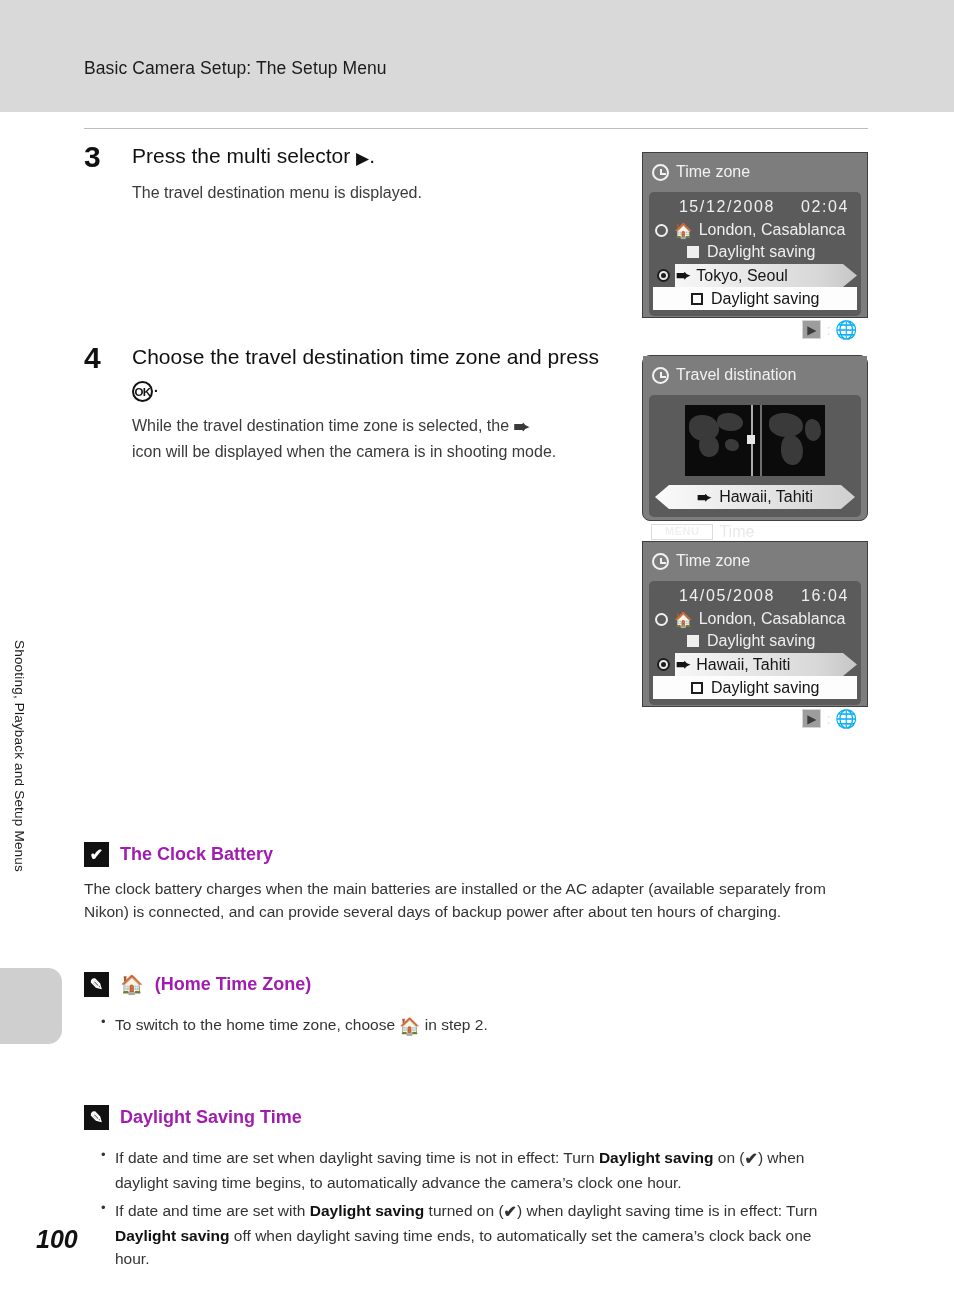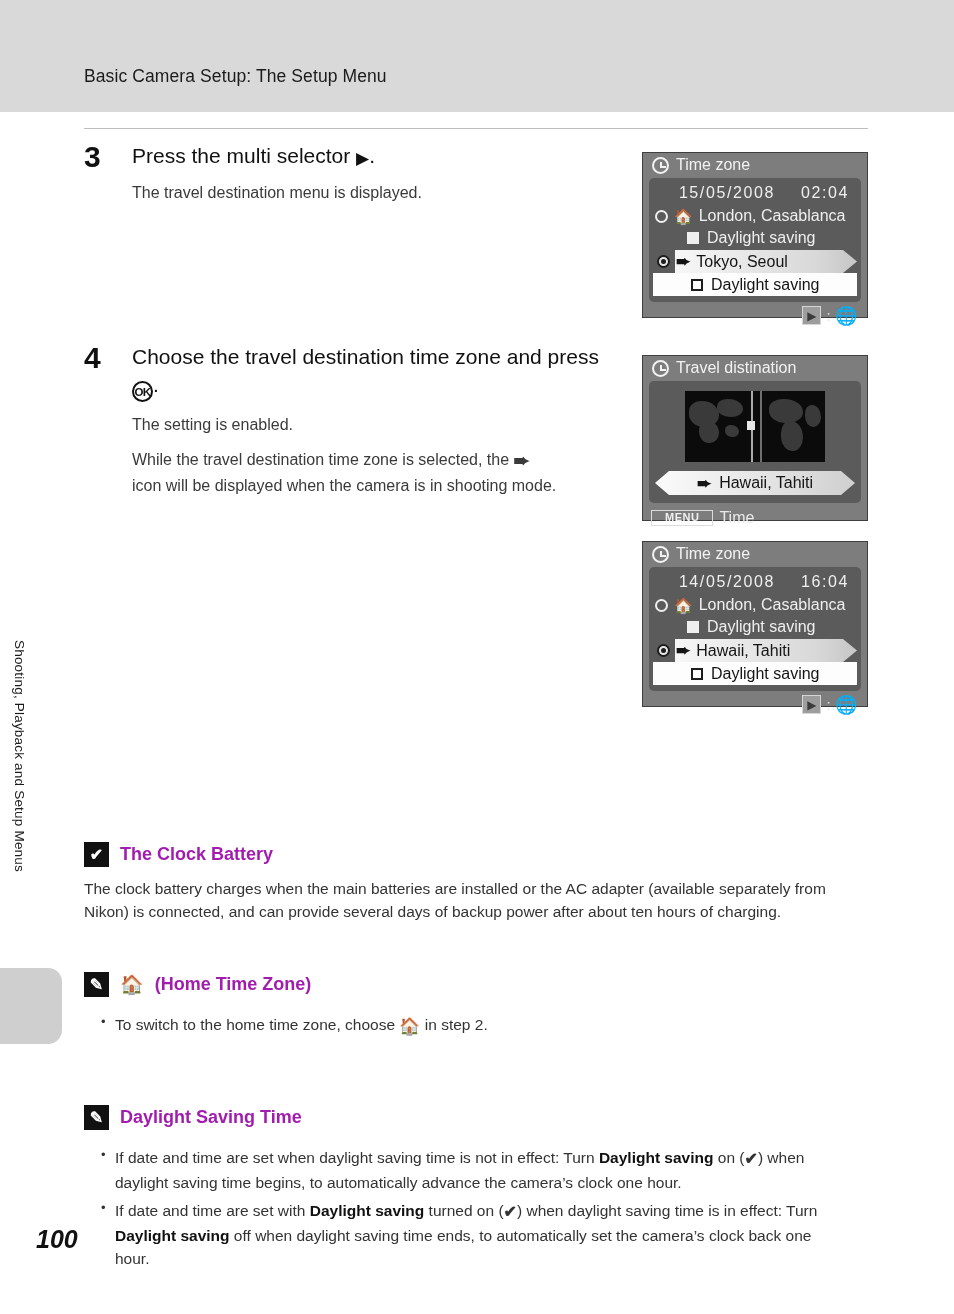--- a/index.html
+++ b/index.html
@@ -18,21 +18,21 @@
 
   
   .header-band {
     position: absolute;
     left: 0; top: 0;
     width: 954px; height: 112px;
     background: #d9d9d9;
   }
   .header-title {
     position: absolute;
-    left: 84px; top: 66px;
+    left: 84px; top: 58px;
     font-size: 17.5px;
     letter-spacing: .1px;
     color: #1b1b1b;
     white-space: nowrap;
   }
 
   .header-rule {
     position: absolute;
     left: 84px; top: 128px;
     width: 784px; height: 1px;
@@ -119,21 +119,21 @@
 
   
   .lcd {
     position: absolute;
     background: #7d7d7d;
     border: 1px solid #3f3f3f;
     box-sizing: border-box;
     font-family: "Liberation Sans", sans-serif;
   }
   .lcd-title {
-    height: 24px;
+    height: 38px;
     display: flex;
     align-items: center;
     gap: 7px;
     padding-left: 9px;
     background: #7d7d7d;
     color: #f2f2f2;
     font-size: 16px;
   }
   .lcd-panel {
     margin: 1px 6px 0 6px;
@@ -422,33 +422,32 @@
   <div class="step-body">
     <p class="step-head"><span>Press the multi selector</span> <span class="gl-right-tri">▶</span><span>.</span></p>
     <p class="step-text">The travel destination menu is displayed.</p>
   </div>
 </div>
 
 <div class="step" style="left:84px; top:343px;">
   <div class="step-num">4</div>
   <div class="step-body">
     <p class="step-head"><span>Choose the travel destination time zone and press</span> <span class="gl-ok">OK</span><span>.</span></p>
-    <p class="step-text">The setting is enabled.</p>
     <p class="step-text"><span>While the travel destination time zone is selected, the</span> <span class="gl-plane">➨</span><br><span>icon will be displayed when the camera is in shooting mode.</span></p>
   </div>
 </div>
 
 <div class="lcd" style="left:642px; top:152px; width:226px; height:166px;">
   <div class="lcd-title">
     <span class="clock-icon"></span>
     <span>Time zone</span>
   </div>
   <div class="lcd-panel">
     <div class="lcd-datetime">
-      <span class="dt-date">15/05/2008</span>
+      <span class="dt-date">15/12/2008</span>
       <span>02:04</span>
     </div>
     <div class="lcd-row">
       <span class="radio"></span>
       <span class="home-ic">🏠</span>
       <span>London, Casablanca</span>
     </div>
     <div class="dst-row">
       <span class="box-filled"></span>
       <span>Daylight saving</span>
@@ -464,21 +463,21 @@
       <span>Daylight saving</span>
     </div>
   </div>
   <div class="lcd-footer">
     <span class="play-btn">▶</span>
     <span class="colon-dots">:</span>
     <span class="globe-ic">🌐</span>
   </div>
 </div>
 
-<div class="lcd" style="left:642px; top:355px; width:226px; height:166px;">
+<div class="lcd" style="left:642px; top:355px; width:226px; height:166px;border-radius:8px;">
   <div class="lcd-title">
     <span class="clock-icon"></span>
     <span>Travel distination</span>
   </div>
   <div class="lcd-panel" style="padding-bottom:8px;">
     <div class="map-box">
       <span class="map-land" style="left:4px;  top:10px; width:30px; height:26px;"></span>
       <span class="map-land" style="left:14px; top:30px; width:20px; height:22px;"></span>
       <span class="map-land" style="left:32px; top:8px;  width:26px; height:18px;"></span>
       <span class="map-land" style="left:40px; top:34px; width:14px; height:12px;"></span>

